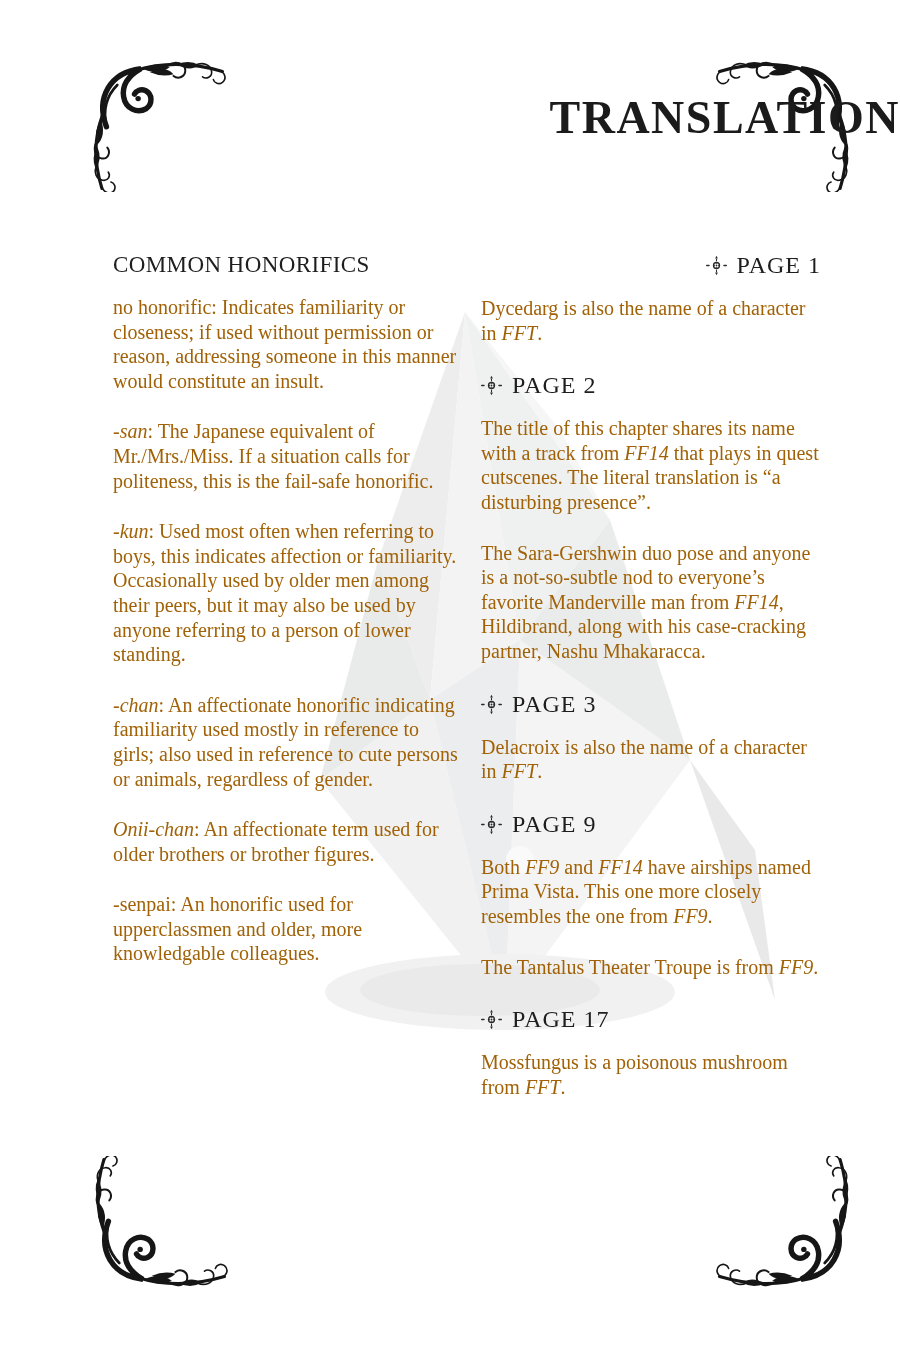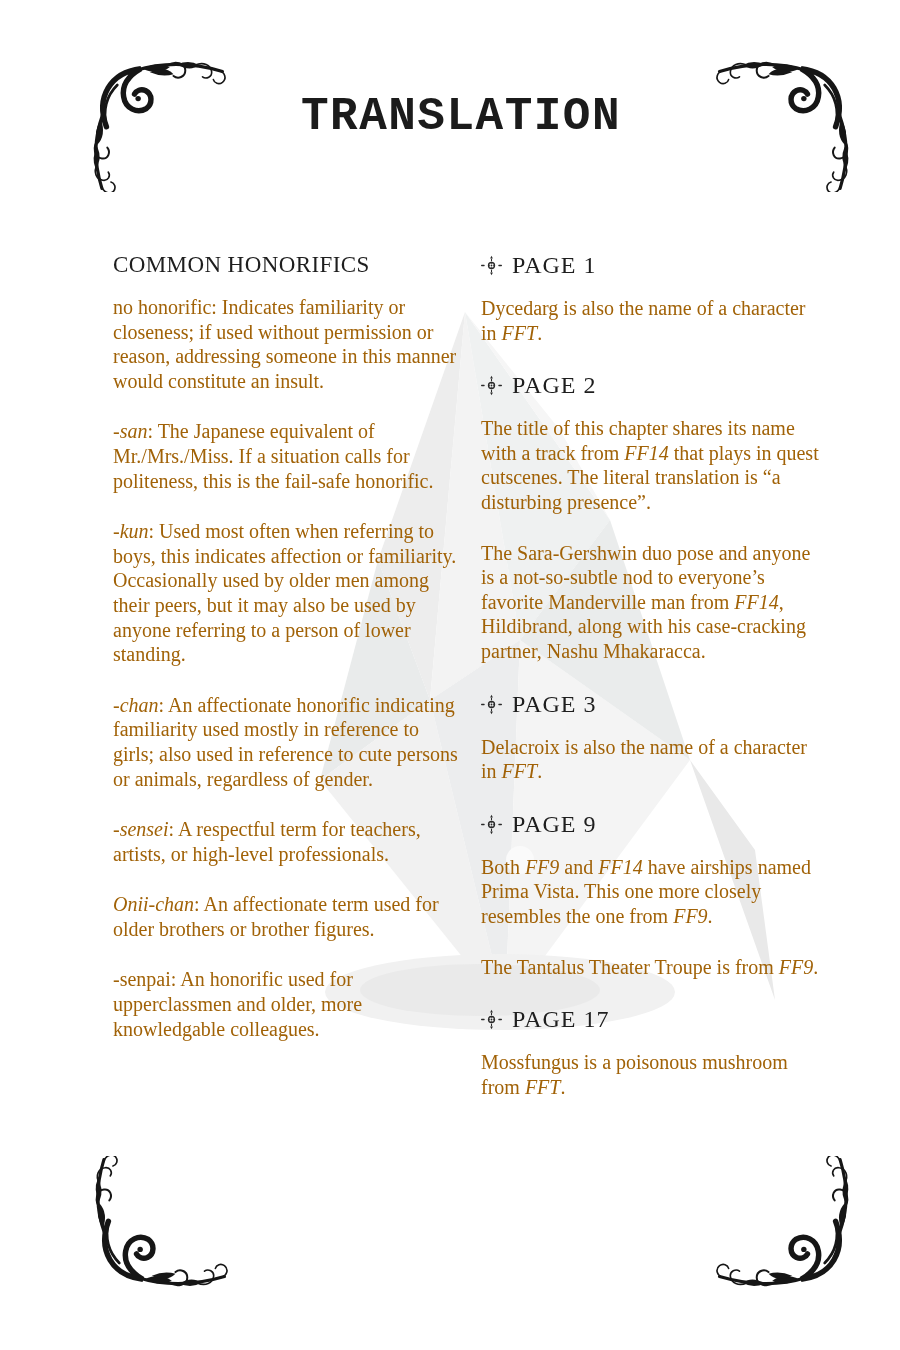--- a/index.html
+++ b/index.html
@@ -15,41 +15,40 @@
   
   .corner{position:absolute;width:146px;height:136px;z-index:1;}
   .corner svg{width:100%;height:100%;display:block;}
   .corner.tl{left:86px;top:56px;}
   .corner.tr{left:710px;top:56px;transform:scaleX(-1);}
   .corner.bl{left:88px;top:1156px;transform:scaleY(-1);}
   .corner.br{left:710px;top:1156px;transform:scale(-1,-1);}
   
   .title{
     position:absolute;top:58px;left:0;right:0;margin-left:22px;
-    text-align:center;z-index:2;
+    text-align:right;z-index:2;
     font-size:46px;line-height:57px;letter-spacing:1.5px;
     color:#1b1b1b;
-    font-family:Liberation Mono, monospace;
   }
   
   .columns{position:absolute;top:251px;left:113px;z-index:2;display:flex;gap:16px;}
   .col-left{width:352px;}
   .col-right{width:340px;}
   .honorifics-heading{
     margin:0 0 6px 0;font-weight:400;
     font-size:23px;line-height:28px;letter-spacing:.4px;color:#1e1e1e;
   }
   .body-text{margin:16px 0 26px 0;font-size:20px;line-height:24.6px;color:#a16207;}
   .it{font-style:italic;}
   .note-header{
     display:flex;align-items:center;gap:10px;
     margin:8px 0 5px 0;font-weight:400;
     font-size:24px;line-height:29px;letter-spacing:1px;color:#1e1e1e;
   }
-  .note-section:first-child .note-header{margin-top:0;}
+  .note-section:first-child .note-header{margin-top:0;justify-content:flex-end;}
   .note-header .orn{width:21px;height:21px;flex:0 0 auto;}
   .page-label{white-space:pre;}
 </style>
 </head>
 <body>
 
 <div class="page">
 
   <svg class="watermark" viewBox="0 0 900 1350" aria-hidden="true">
     <polygon points="465,312 378,560 430,700" fill="#ededed"></polygon>
@@ -169,21 +168,20 @@
   </h1>
 
   <div class="columns">
     <div class="col-left">
       <h2 class="honorifics-heading">COMMON HONORIFICS</h2>
       <div>
           <p class="body-text"><span>no honorific: Indicates familiarity or closeness; if used without permission or reason, addressing someone in this manner would constitute an insult.</span></p>
           <p class="body-text"><span class="it">-san</span><span>: The Japanese equivalent of Mr./Mrs./Miss. If a situation calls for politeness, this is the fail-safe honorific.</span></p>
           <p class="body-text"><span class="it">-kun</span><span>: Used most often when referring to boys, this indicates affection or familiarity. Occasionally used by older men among their peers, but it may also be used by anyone referring to a person of lower standing.</span></p>
           <p class="body-text"><span class="it">-chan</span><span>: An affectionate honorific indicating familiarity used mostly in reference to girls; also used in reference to cute persons or animals, regardless of gender.</span></p>
-          <p class="body-text"><span class="it">-sensei</span><span>: A respectful term for teachers, artists, or high-level professionals.</span></p>
           <p class="body-text"><span class="it">Onii-chan</span><span>: An affectionate term used for older brothers or brother figures.</span></p>
           <p class="body-text"><span>-senpai: An honorific used for upperclassmen and older, more knowledgable colleagues.</span></p>
         </div>
     </div>
     <div class="col-right">
       <div>
           <section class="note-section">
             <h3 class="note-header">
               <svg class="orn" viewBox="0 0 26 26" aria-hidden="true">
     <g stroke="#2b2b2b" fill="#2b2b2b" stroke-width="0">

